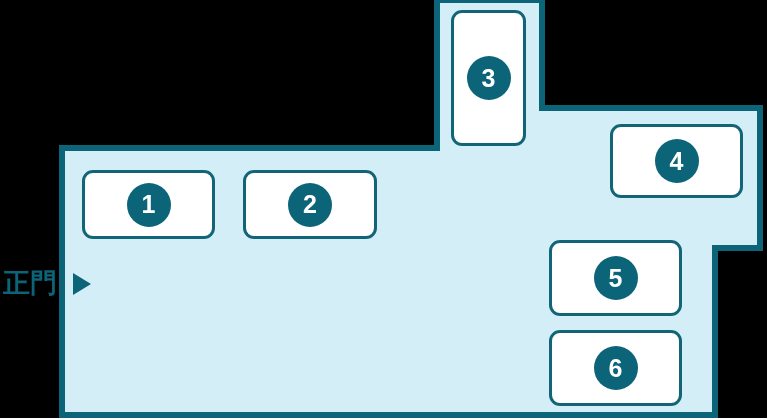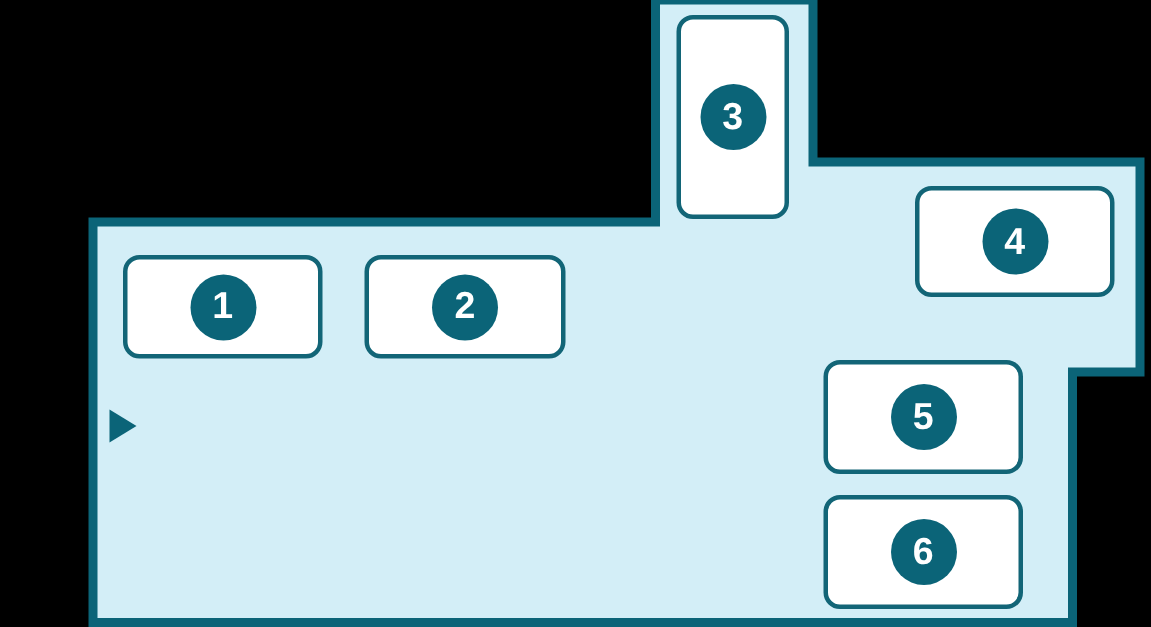--- a/index.html
+++ b/index.html
@@ -76,20 +76,21 @@
 </style>
 </head>
 <body>
 
 <div id="stage">
 
   <svg id="floorplan" viewBox="0 0 767 418" width="767" height="418" xmlns="http://www.w3.org/2000/svg" shape-rendering="geometricPrecision">
     <polygon points="437,0 437,148 62,148 62,415 715,415 715,248 760,248 760,108 542,108 542,0" fill="#d3eef7" stroke="#0b6478" stroke-width="6" stroke-linejoin="miter"></polygon>
   </svg>
 
+  <div id="gate-label">正門</div>
 
   <svg id="gate-arrow" viewBox="0 0 20 24" xmlns="http://www.w3.org/2000/svg">
     <polygon points="1,1 19,12 1,23" fill="#0b6478"></polygon>
   </svg>
 
   <div class="room" style="left:82px; top:170px; width:133px; height:69px;">
     <span class="room-badge">1</span>
   </div>
 
   <div class="room" style="left:243px; top:170px; width:134px; height:69px;">

